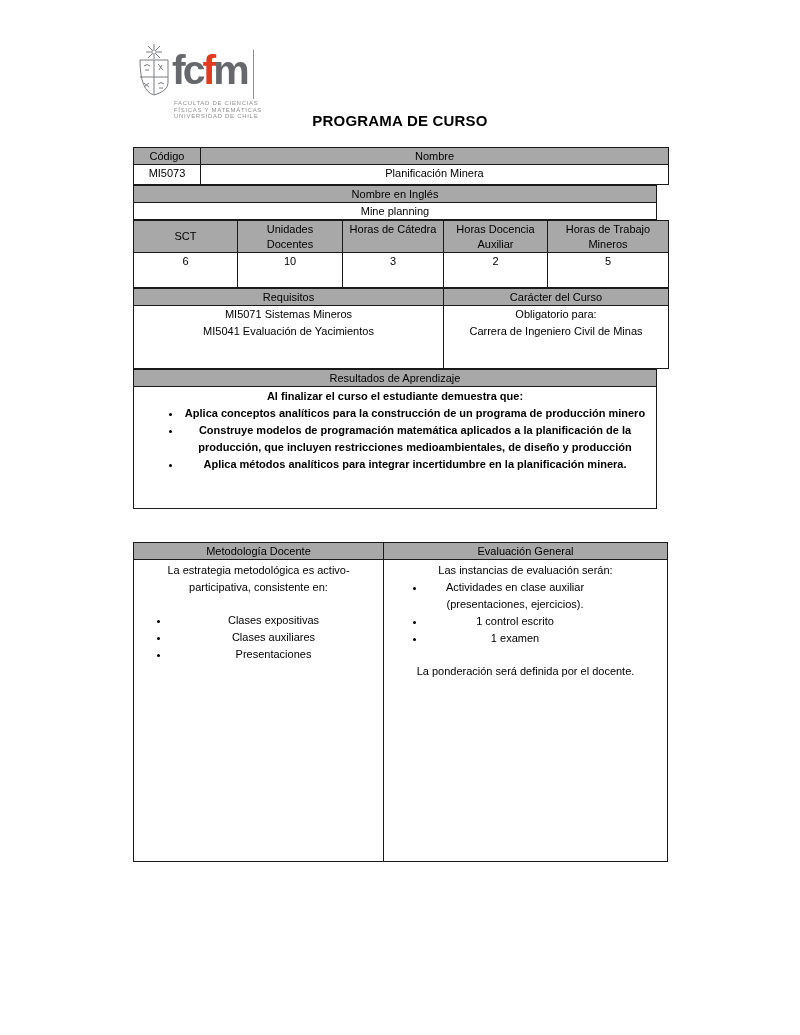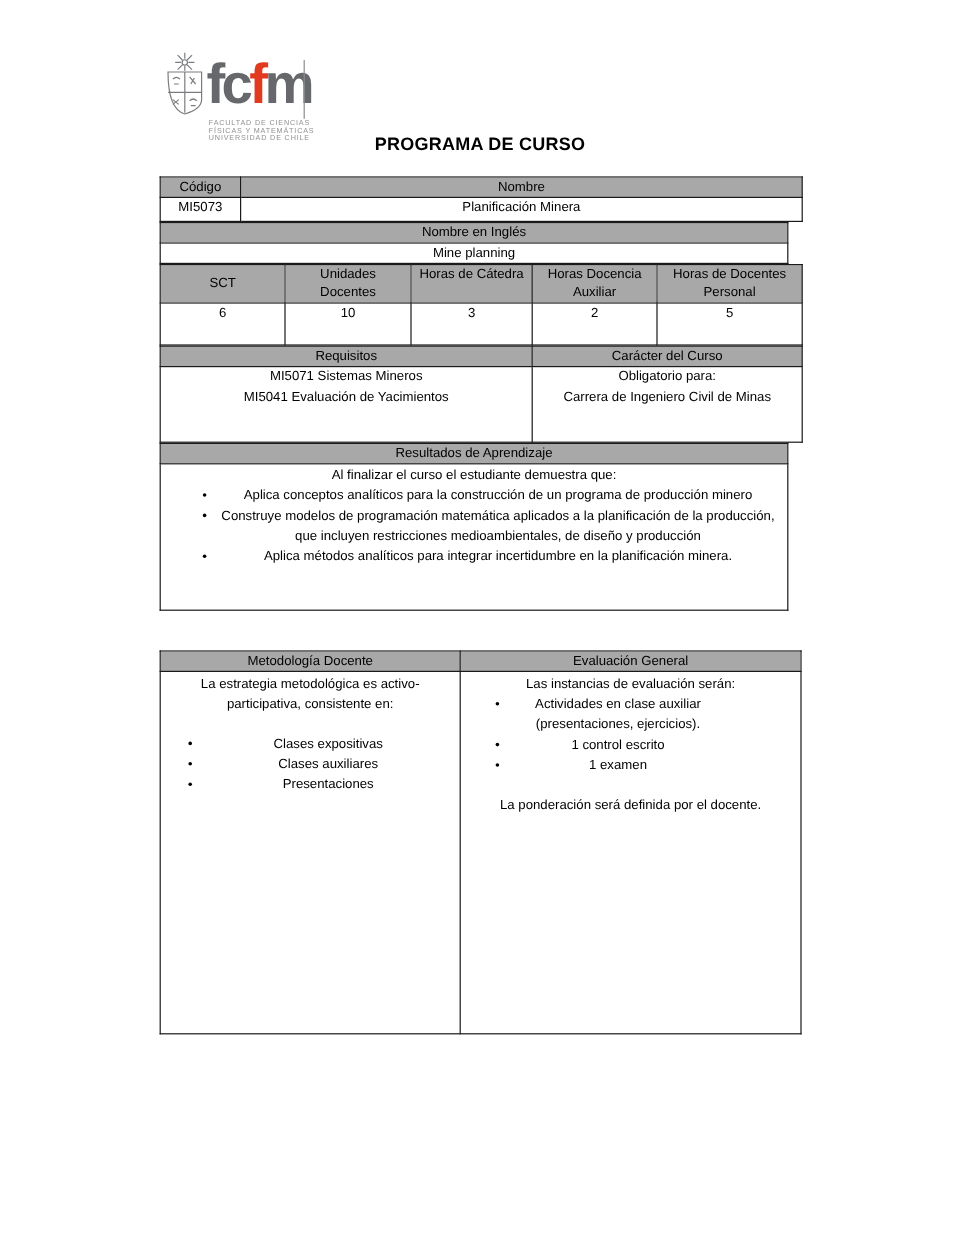--- a/index.html
+++ b/index.html
@@ -9,21 +9,21 @@
     font-family: "Liberation Sans", sans-serif;
     color: #000;
     position: relative;
   }
   .page { position: relative; width: 800px; height: 1035px; overflow: hidden; }
 
   
   .logo-shield { position: absolute; left: 135px; top: 43px; }
   .fcfm-word {
     position: absolute; left: 172px; top: 46px;
-    font-size: 47px; font-weight: bold; letter-spacing: -3px;
+    font-size: 41px; font-weight: bold; letter-spacing: -3px;
     line-height: 48px;
   }
   .fcfm-gray { color: #66686b; }
   .fcfm-red  { color: #e23a1e; }
   .logo-vline { position: absolute; left: 253px; top: 50px; width: 1px; height: 49px; background: #8b8d90; }
   .faculty-block {
     position: absolute; left: 174px; top: 100px;
     font-size: 6px; line-height: 6.5px; letter-spacing: 0.7px;
     color: #8f9093; white-space: nowrap;
   }
@@ -143,21 +143,21 @@
           <col style="width:101px">
           <col style="width:104px">
           <col style="width:121px">
         </colgroup>
       <tbody>
           <tr class="h31">
         <td class="hdr c hdr-cell" style="line-height:29px;">SCT</td>
         <td class="hdr c hdr-cell">Unidades Docentes</td>
         <td class="hdr c hdr-cell">Horas de Cátedra</td>
         <td class="hdr c hdr-cell">Horas Docencia Auxiliar</td>
-        <td class="hdr c hdr-cell">Horas de Docentes Personal</td>
+        <td class="hdr c hdr-cell">Horas de Trabajo Mineros</td>
       </tr>
       <tr class="h35">
         <td class="c">6</td>
         <td class="c">10</td>
         <td class="c">3</td>
         <td class="c">2</td>
         <td class="c">5</td>
       </tr>
     </tbody>
       </table>
@@ -184,21 +184,21 @@
       </tr>
     </tbody>
       </table>
 
     <table>
       <tbody>
           <tr class="h15">
         <td class="hdr c hdr-cell">Resultados de Aprendizaje</td>
       </tr>
       <tr class="h122">
-        <td class="l" style="padding:1px 8px 0 8px;">
+        <td class="l" style="padding:1px 8px 0 8px;font-weight:bold;">
           <div style="line-height:17px;">Al finalizar el curso el estudiante demuestra que:</div>
           <ul class="bullets mt-blank">
             <li>Aplica conceptos analíticos para la construcción de un programa de producción minero</li>
             <li>Construye modelos de programación matemática aplicados a la planificación de la producción, que incluyen restricciones medioambientales, de diseño y producción</li>
             <li>Aplica métodos analíticos para integrar incertidumbre en la planificación minera.</li>
           </ul>
         </td>
       </tr>
     </tbody>
       </table>

